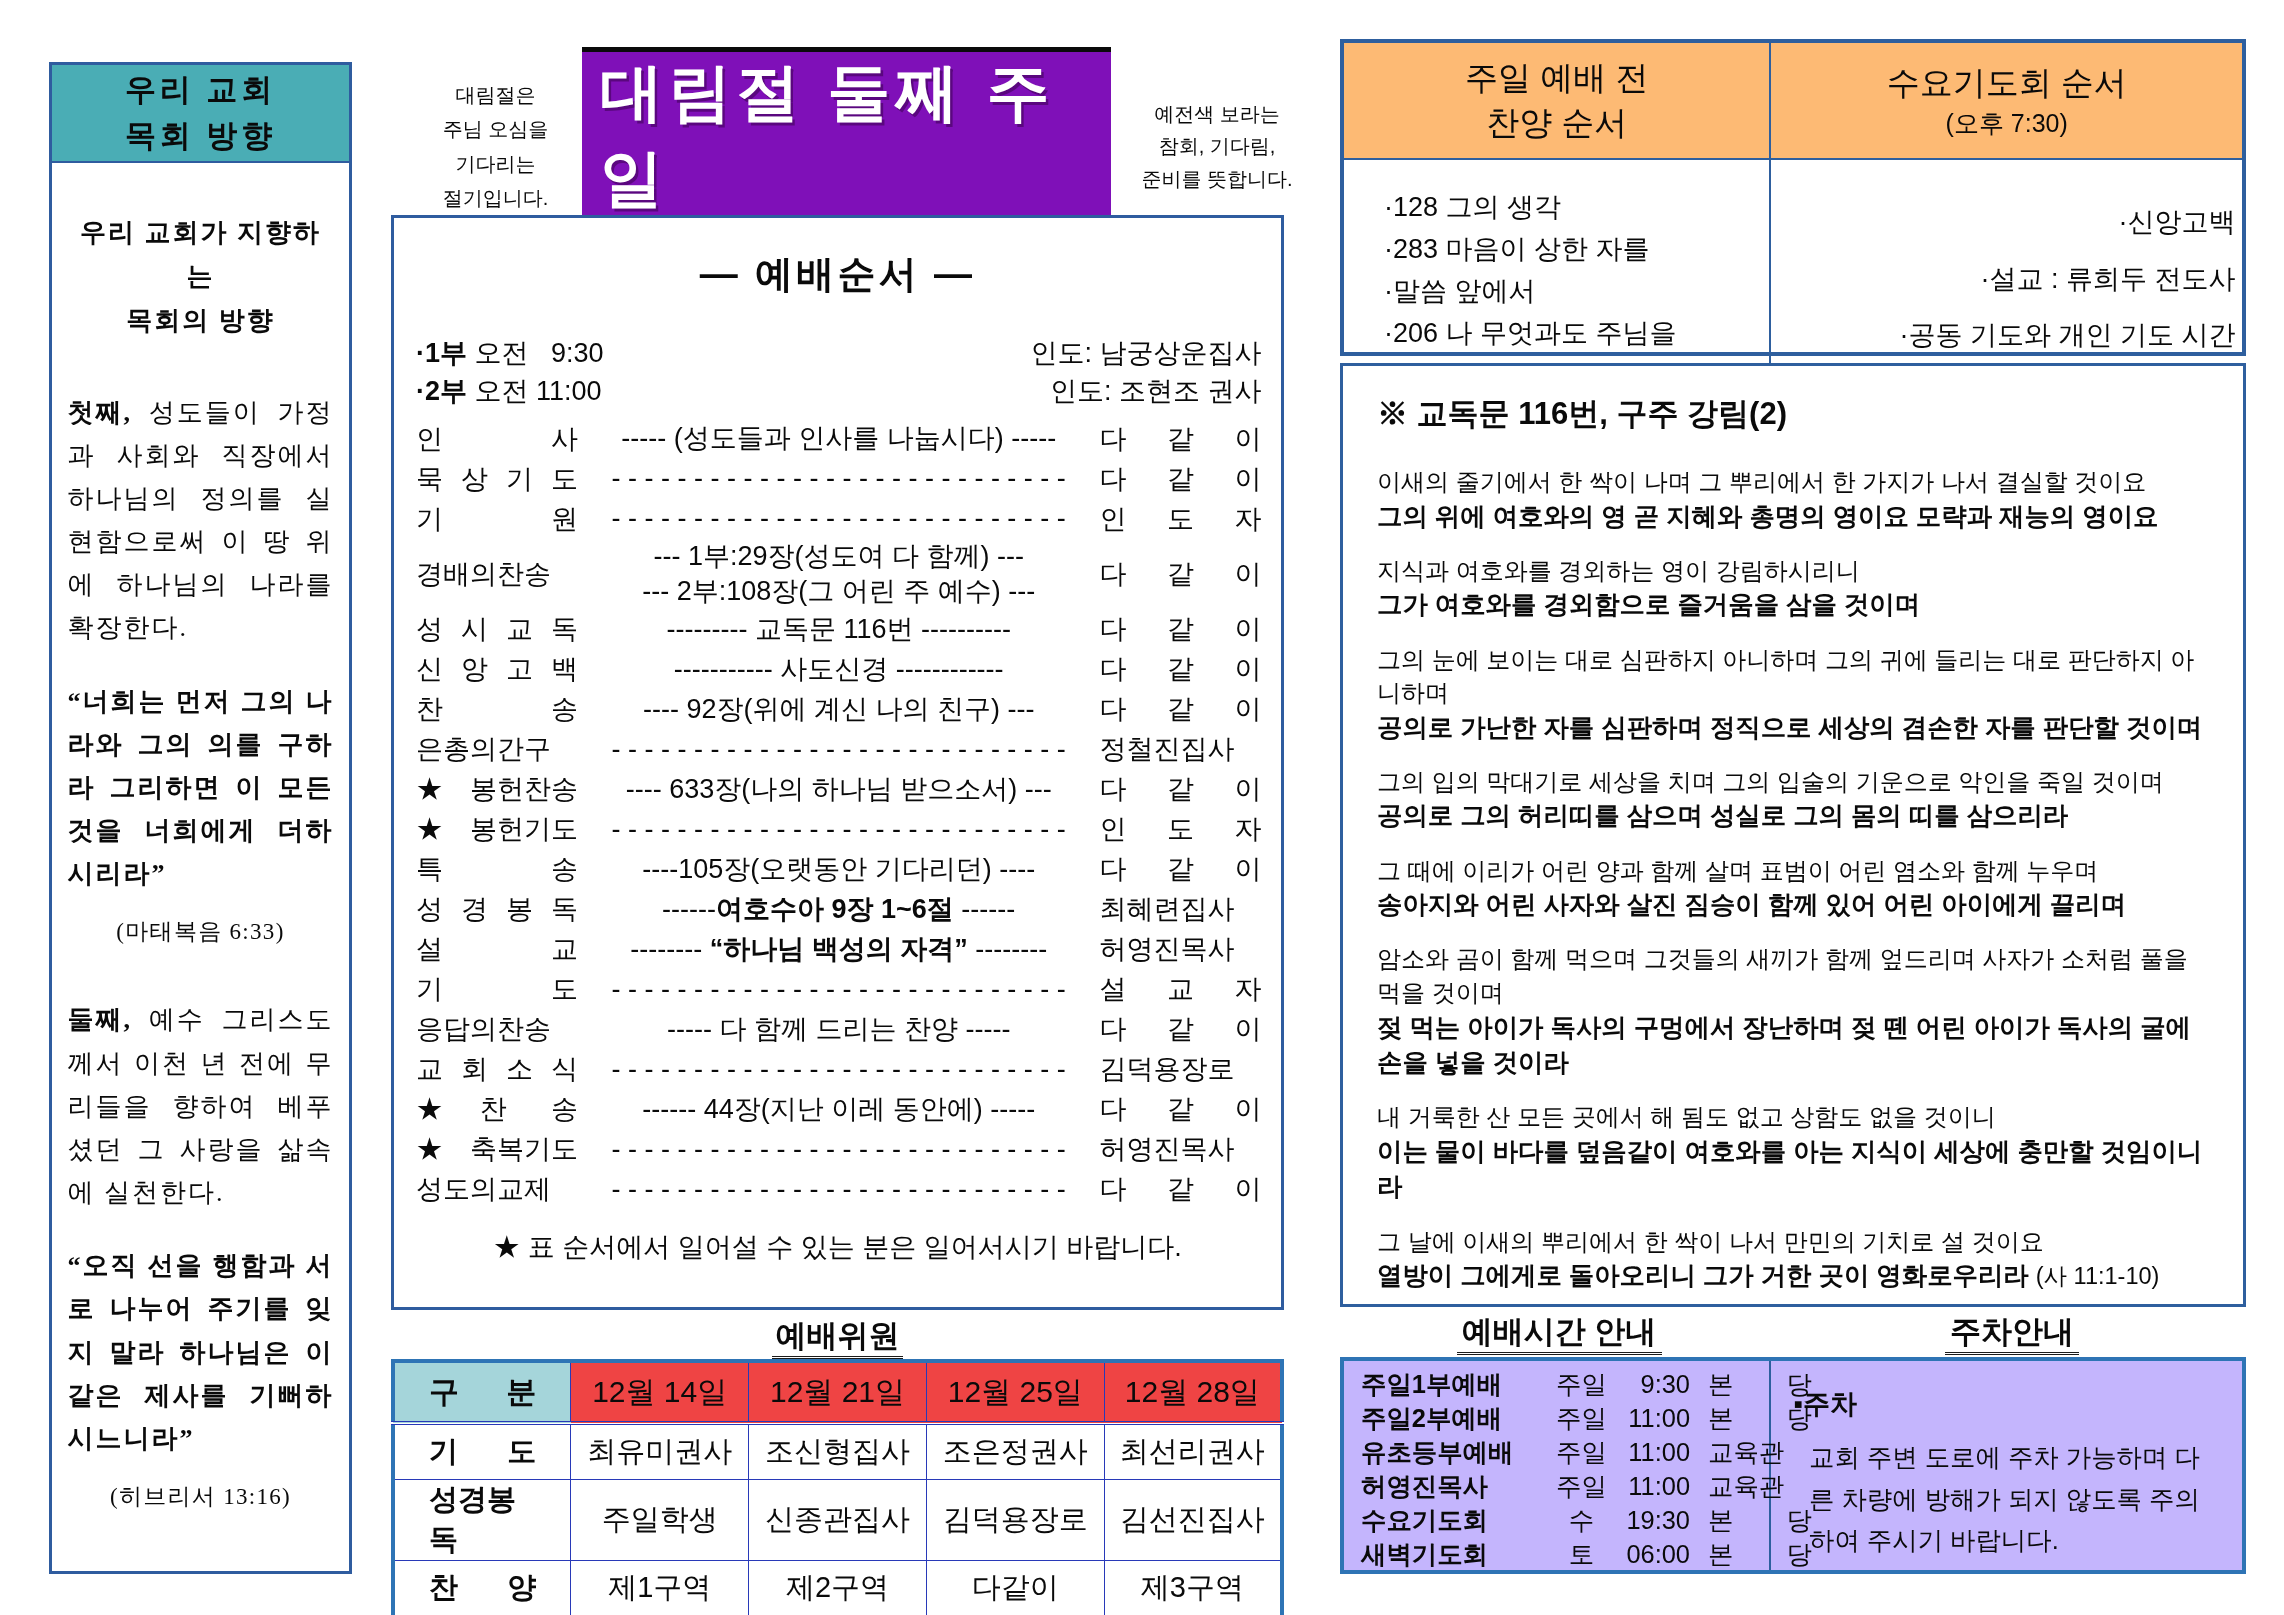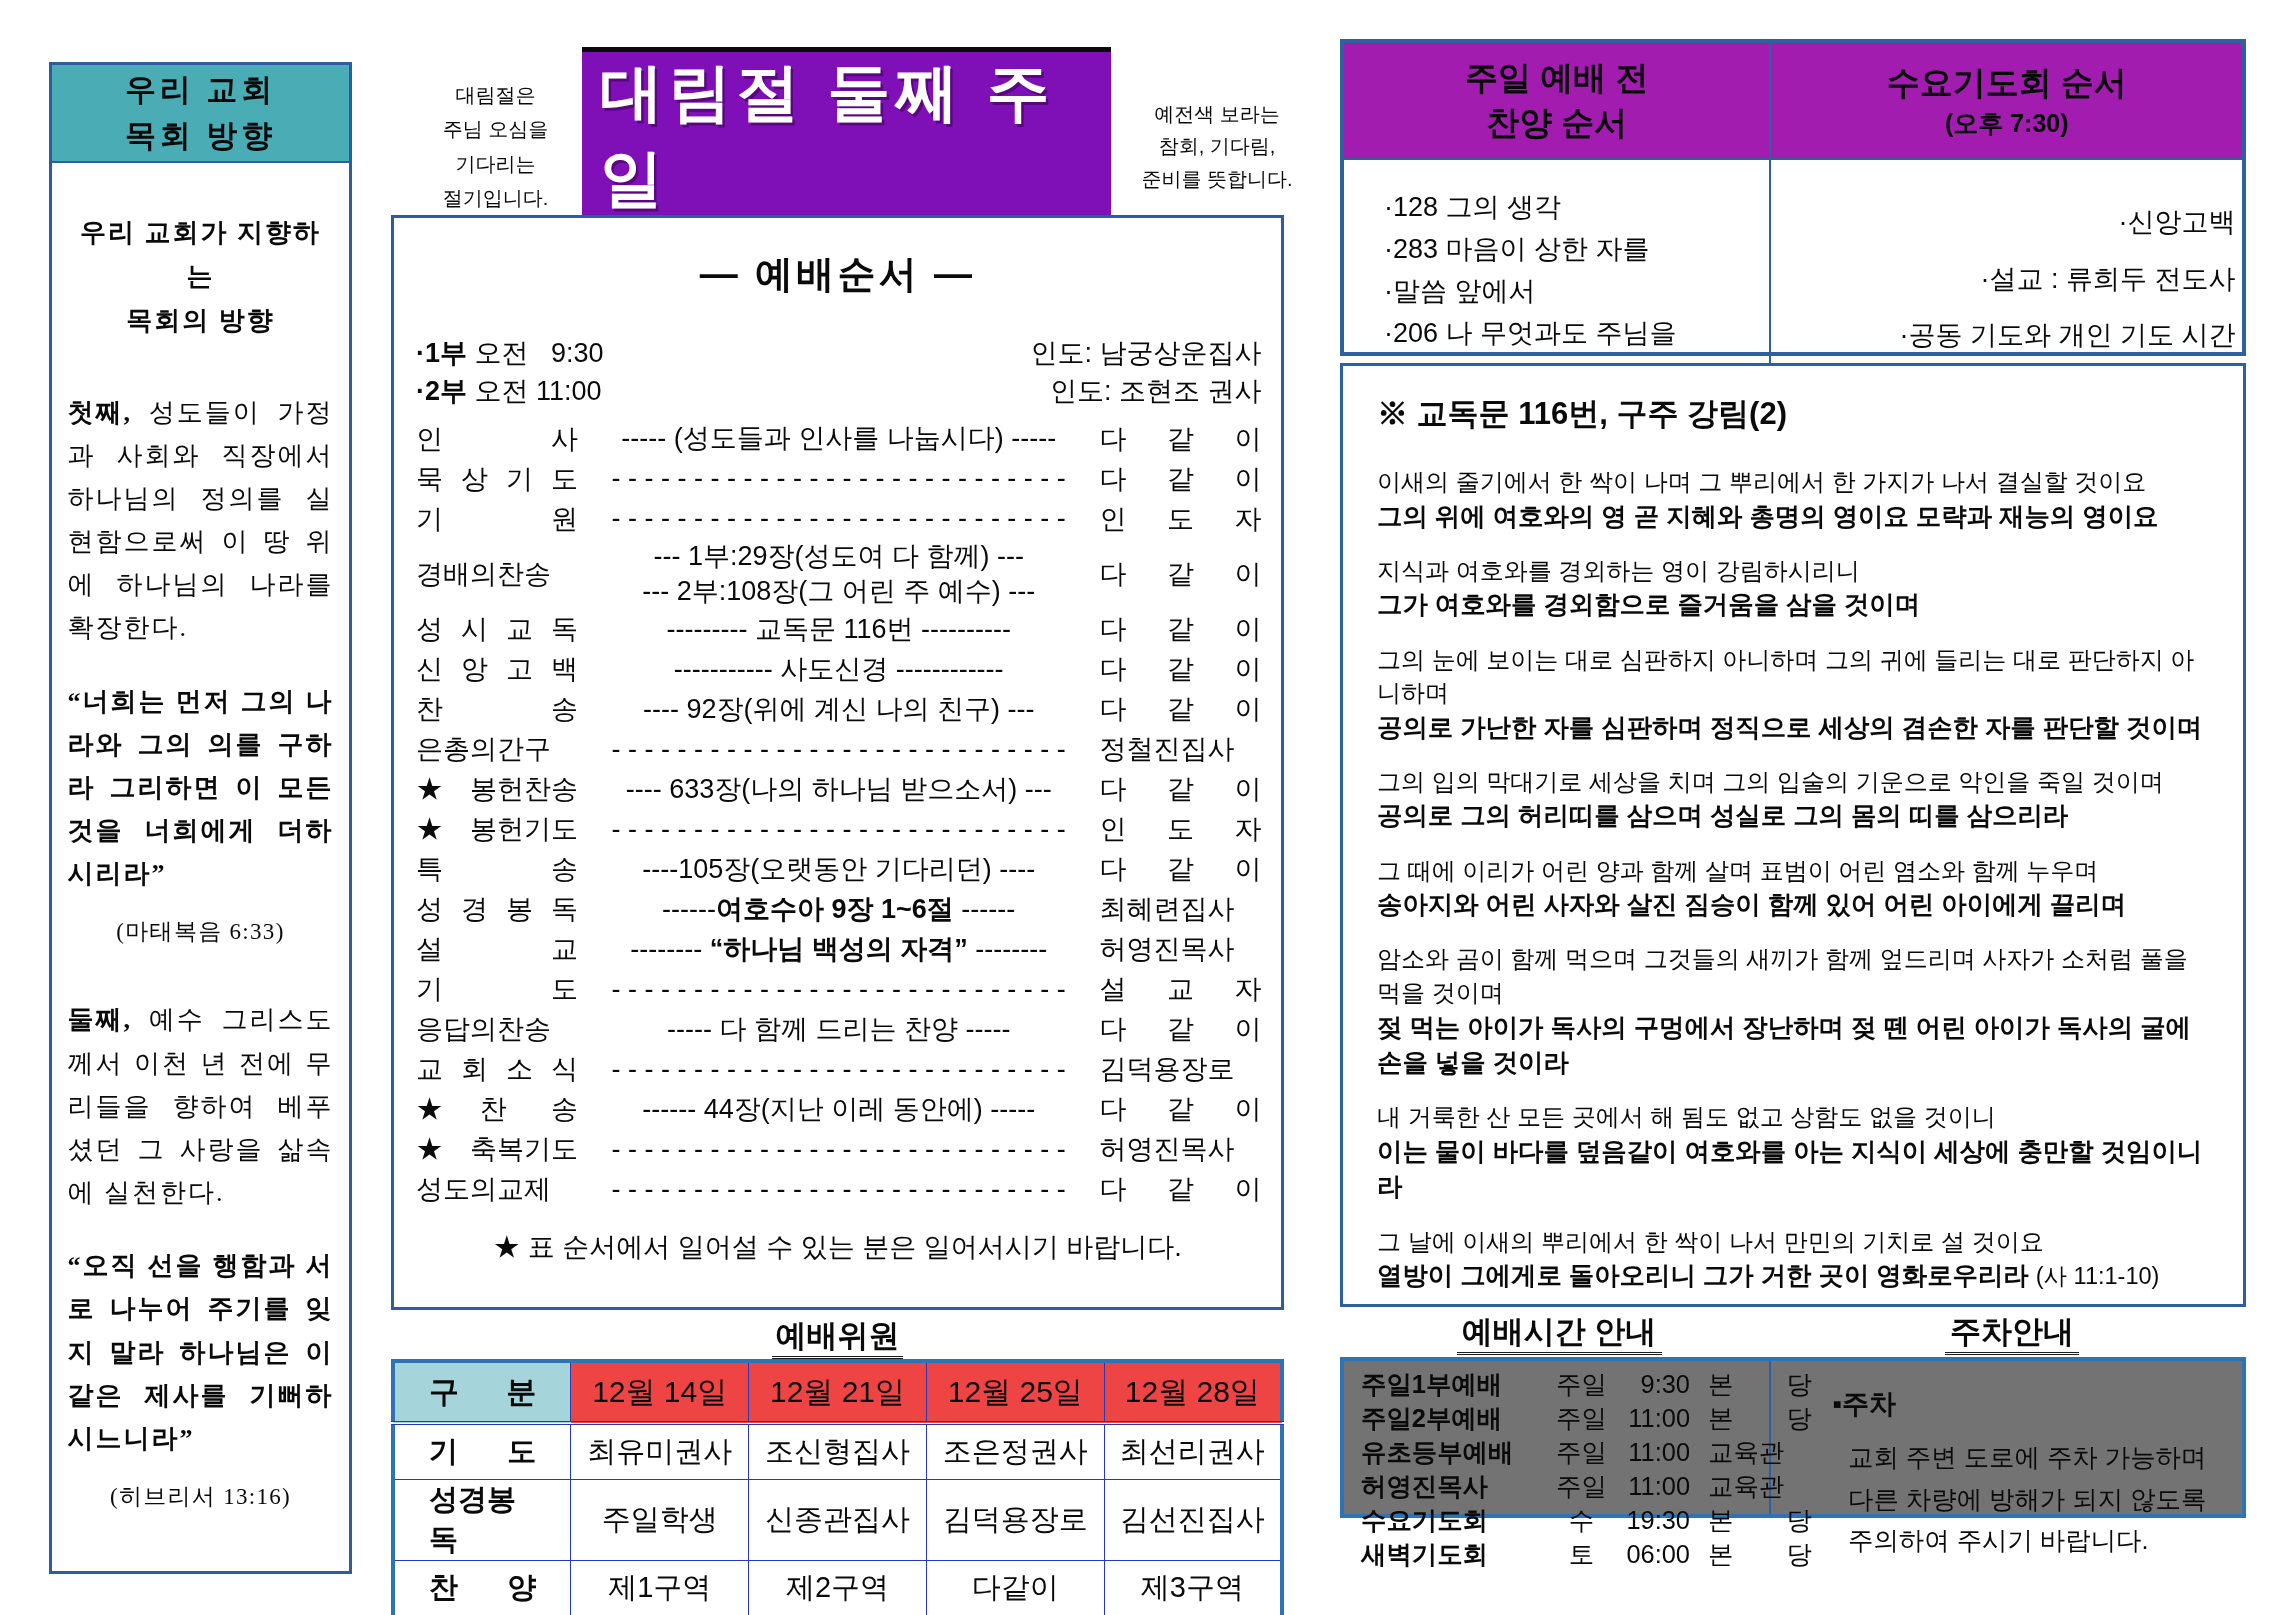--- a/index.html
+++ b/index.html
@@ -60,22 +60,22 @@
   #committee-table td{font-size:29px;height:52px;}
   #committee-table .rowlabel{font-weight:bold;text-align:justify;text-align-last:justify;
                              padding:0 34px;box-sizing:border-box;}
   #committee-table thead th.rowlabel-h{font-weight:bold;text-align:justify;text-align-last:justify;
                              padding:0 34px;box-sizing:border-box;background:#A5D5DA;}
 
   
   #praise-table{position:absolute;left:1340px;top:39px;width:906px;height:317px;
                 border:4.6px solid #2E5F9E;box-sizing:border-box;background:#fff;
                 display:grid;grid-template-columns:47.6% 52.4%;grid-template-rows:117px auto;}
-  .pt-head{background:#a21caf;display:flex;flex-direction:column;align-items:center;justify-content:center;
-           font-weight:bold;font-size:33px;line-height:1.35;text-align:center;}
+  .pt-head{background:#fdba74;display:flex;flex-direction:column;align-items:center;justify-content:center;
+           font-weight:normal;font-size:33px;line-height:1.35;text-align:center;}
   .pt-sub{font-size:25px;margin-top:1.3px;}
   .pt-bl{border-right:2px solid #2E5F9E;border-bottom:2.6px solid #2E5F9E;}
   .pt-br{border-bottom:2.6px solid #2E5F9E;}
   .pt-body{font-size:27px;}
   .pt-body.left{padding:26px 6.5px 6.5px 40px;line-height:1.56;}
   .pt-body.left{border-right:2px solid #2E5F9E;}
   .pt-body.right{padding:34px 6.5px 6.5px 47px;line-height:2.1;text-align:right;}
 
   
   #reading-box{position:absolute;left:1340px;top:363px;width:906px;height:944px;
@@ -86,22 +86,22 @@
   .rd-l{font-size:24px;line-height:1.4;}
   .rd-p{font-size:25.4px;font-weight:bold;line-height:1.4;}
   .rd-ref{font-weight:normal;font-size:23.5px;}
 
   
   #times-title{position:absolute;left:1340px;top:1311px;width:438px;text-align:center;
                font-weight:bold;font-size:31px;}
   #parking-title{position:absolute;left:1778px;top:1311px;width:468px;text-align:center;
                  font-weight:bold;font-size:31px;}
   #times-title span,#parking-title span{border-bottom:3.3px double #1a1a1a;padding:0 5.2px 3.3px;}
-  #bottom-box{position:absolute;left:1340px;top:1357px;width:906px;height:161px;
-              background:#737373;border:4.6px solid #2E74B5;box-sizing:border-box;display:flex;gap:39px;}
+  #bottom-box{position:absolute;left:1340px;top:1357px;width:906px;height:217px;
+              background:#c4b5fd;border:4.6px solid #2E74B5;box-sizing:border-box;display:flex;}
   #times-col{width:47.6%;border-right:2px solid #2E5F9E;box-sizing:border-box;
              display:flex;flex-direction:column;justify-content:space-around;
              padding:6.5px 10.4px 6.5px 17px;}
   .time-row{display:flex;align-items:center;font-size:25.4px;}
   .tr-name{width:189px;font-weight:bold;flex:none;}
   .tr-day{width:63px;text-align:center;flex:none;}
   .tr-time{width:77px;text-align:right;flex:none;}
   .tr-place{width:104px;margin-left:18px;text-align:justify;text-align-last:justify;flex:none;}
   #parking-col{flex:1;padding:17px 18px 0 22px;}
   #parking-heading{font-weight:bold;font-size:27px;margin-top:7.8px;}

